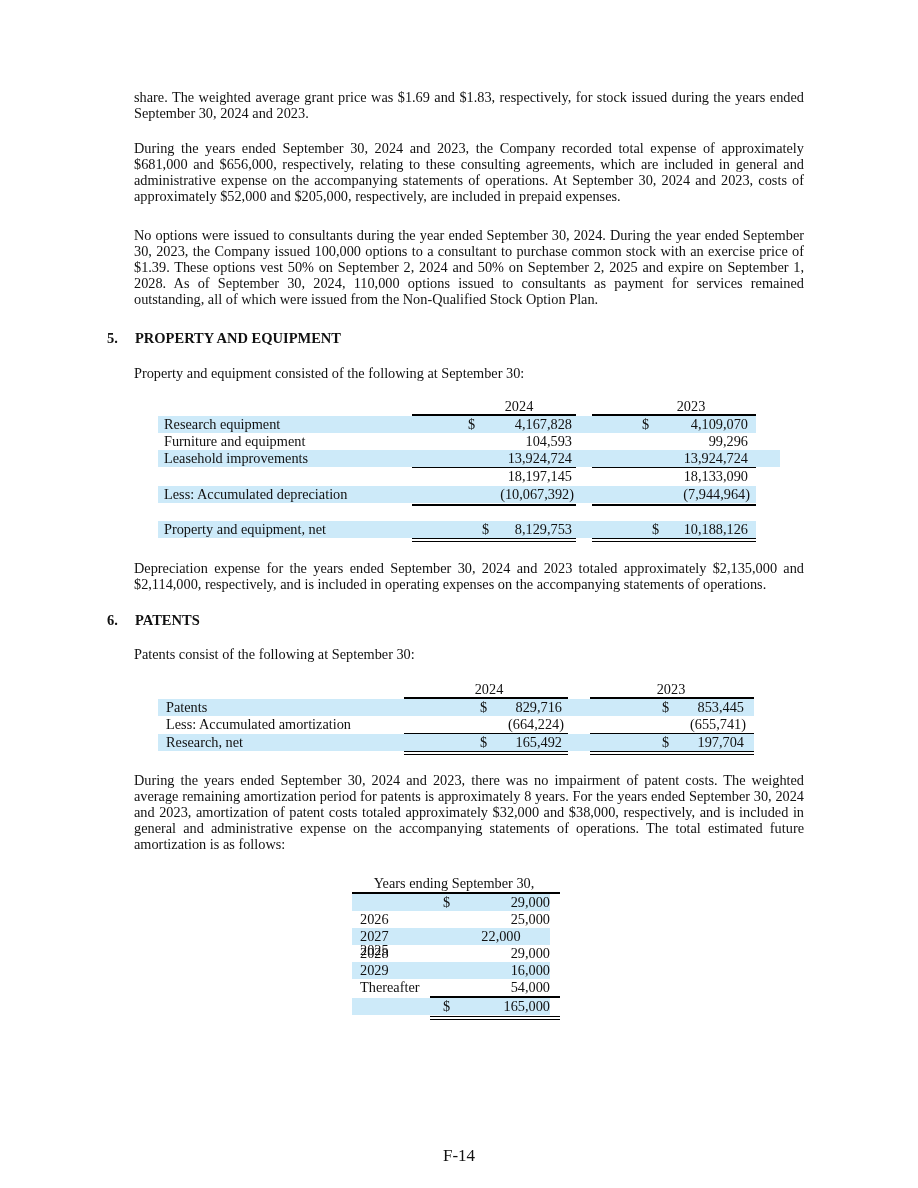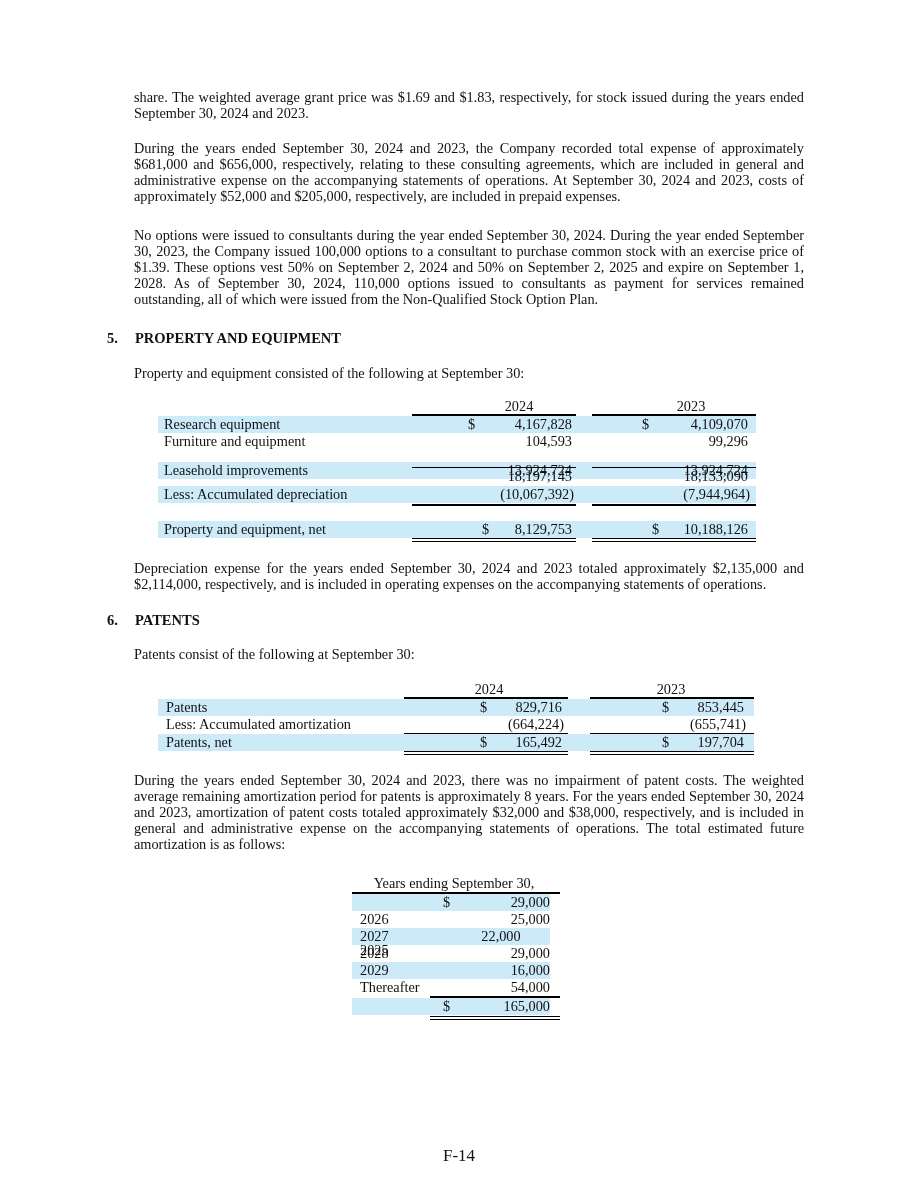--- a/index.html
+++ b/index.html
@@ -45,21 +45,21 @@
     <span class="cell" style="left:310px;">$</span>
     <span class="cell r" style="left:300px; width:114px;">4,167,828</span>
     <span class="cell" style="left:484px;">$</span>
     <span class="cell r" style="left:470px; width:120px;">4,109,070</span>
   </div>
   <div class="row" style="top:35px; width:598px;">
     <span class="cell" style="left:6px;">Furniture and equipment</span>
     <span class="cell r" style="left:300px; width:114px;">104,593</span>
     <span class="cell r" style="left:470px; width:120px;">99,296</span>
   </div>
-  <div class="row shade" style="top:64px; width:598px;">
+  <div class="row shade" style="top:52px; width:598px;padding-left:24px;">
     <span class="cell" style="left:6px;">Leasehold improvements</span>
     <span class="cell r" style="left:300px; width:114px;">13,924,724</span>
     <span class="cell r" style="left:470px; width:120px;">13,924,724</span>
   </div>
   <div class="rule thin" style="left:254px; width:164px; top:69px;"></div>
   <div class="rule thin" style="left:434px; width:164px; top:69px;"></div>
   <div class="row" style="top:70px; width:598px;">
     <span class="cell r" style="left:300px; width:114px;">18,197,145</span>
     <span class="cell r" style="left:470px; width:120px;">18,133,090</span>
   </div>
@@ -103,21 +103,21 @@
     <span class="cell r" style="left:470px; width:116px;">853,445</span>
   </div>
   <div class="row" style="top:35px; width:596px;">
     <span class="cell" style="left:8px;">Less: Accumulated amortization</span>
     <span class="cell r" style="left:290px; width:116px;">(664,224)</span>
     <span class="cell r" style="left:470px; width:118px;">(655,741)</span>
   </div>
   <div class="rule thin" style="left:246px; width:164px; top:52px;"></div>
   <div class="rule thin" style="left:432px; width:164px; top:52px;"></div>
   <div class="row shade" style="top:53px; width:596px;">
-    <span class="cell" style="left:8px;">Patents, net</span>
+    <span class="cell" style="left:8px;">Research, net</span>
     <span class="cell" style="left:322px;">$</span>
     <span class="cell r" style="left:290px; width:114px;">165,492</span>
     <span class="cell" style="left:504px;">$</span>
     <span class="cell r" style="left:470px; width:116px;">197,704</span>
   </div>
   <div class="rule dbl" style="left:246px; width:164px; top:70px;"></div>
   <div class="rule dbl" style="left:432px; width:164px; top:70px;"></div>
 </div>
 
 <p class="para" style="top:772px;">During the years ended September 30, 2024 and 2023, there was no impairment of patent costs.  The weighted average remaining amortization period for patents is approximately 8 years. For the years ended September 30, 2024 and 2023, amortization of patent costs totaled approximately $32,000 and $38,000, respectively,  and is included in general and administrative expense on the accompanying statements of operations.  The total estimated future amortization is as follows:</p>

